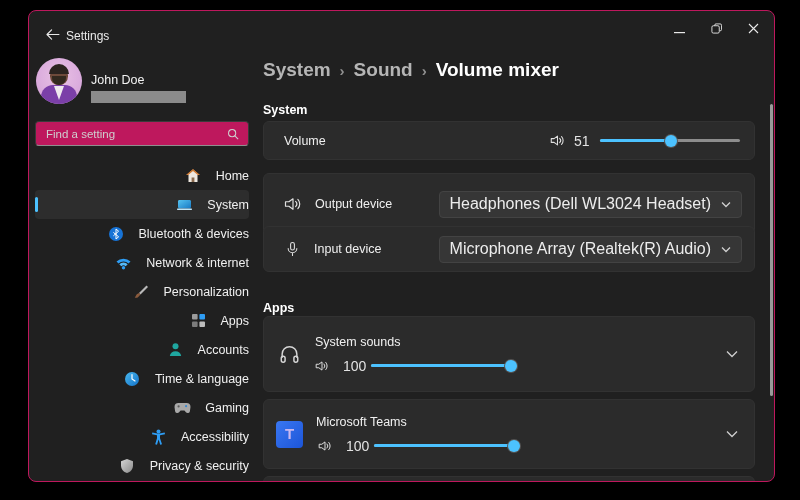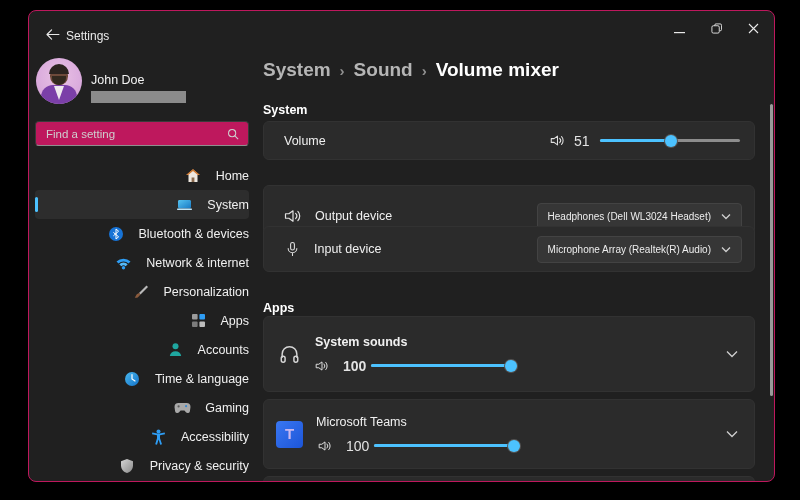--- a/index.html
+++ b/index.html
@@ -63,21 +63,21 @@
   .slider { position:relative; width:140px; height:14px; }
   .slider .track { position:absolute; left:0; right:0; top:5.5px; height:3px; border-radius:2px; background:#8d8d8d; }
   .slider .fill { position:absolute; left:0; top:5.5px; height:3px; border-radius:2px;
     background:var(--accent); width:calc(var(--val) * 1%); }
   .slider .thumb { position:absolute; top:1px; left:calc(var(--val) * 1%);
     width:12px; height:12px; margin-left:-6px; border-radius:50%;
     background:var(--accent); box-shadow:0 0 0 1px #555; cursor:pointer; }
 
   .dropdown { height:27px; background:#363636; border:1px solid #434343; border-radius:4px;
     display:flex; align-items:center; padding:0 10px; cursor:pointer; }
-  .dropdown-value { font-size:10px; color:#ededed; margin-right:10px; }
+  .dropdown-value { font-size:16px; color:#ededed; margin-right:10px; }
 
   .val-num { font-size:14px; color:#e3e3e3; min-width:22px; text-align:left; }
 
   .app-icon-box { width:27px; height:27px; border-radius:4px;
     background:linear-gradient(135deg,#3a77f2,#1c55d8); position:relative; overflow:hidden; }
   .app-icon-box .t { position:absolute; left:0; top:4px; width:100%; text-align:center;
     color:#c9b8f0; font-size:15px; font-weight:700; }
 
   .scrollbar-thumb { position:absolute; left:741px; top:93px; width:3px; height:292px;
     background:#9a9a9a; border-radius:2px; cursor:pointer; }
@@ -297,21 +297,21 @@
       </span>
       <span class="val-num">51</span>
       <div class="slider" style="margin-left: 4px; --val: 51;">
         <div class="track"></div>
         <div class="fill"></div>
         <div class="thumb"></div>
       </div>
     </div>
   </div>
 
-  <div class="card" style="top:162px; height:62px;margin-top:12px;">
+  <div class="card" style="top:162px; height:62px;">
     <div class="row-flex" style="padding:0 12px 0 20px;">
       <span style="display:flex; margin-right:13px;">
         <svg width="18" height="16" viewBox="0 0 24 20">
             <path d="M2 7v6h4.5L12 17V3L6.5 7H2z" fill="none" stroke="#e0e0e0" stroke-width="1.6" stroke-linejoin="round"></path>
             <path d="M15.5 6.5a5 5 0 0 1 0 7" stroke="#e0e0e0" fill="none" stroke-width="1.6" stroke-linecap="round"></path>
             <path d="M18.5 3.8a9 9 0 0 1 0 12.4" stroke="#e0e0e0" fill="none" stroke-width="1.6" stroke-linecap="round"></path>
           </svg>
       </span>
       <span class="card-label">Output device</span>
       <span style="flex:1;"></span>
@@ -351,21 +351,21 @@
 
   <div class="card" style="top:305px; height:76px;">
     <div class="row-flex" style="padding:0 16px 0 14px;">
       <span style="display:flex; margin-right:14px;">
         <svg width="23" height="22" viewBox="0 0 24 24">
             <path d="M4 16v-4a8 8 0 0 1 16 0v4" stroke="#d6d6d6" fill="none" stroke-width="1.6"></path>
             <rect x="3" y="14.5" width="4.2" height="6.5" rx="2.1" stroke="#d6d6d6" fill="none" stroke-width="1.6"></rect>
             <rect x="16.8" y="14.5" width="4.2" height="6.5" rx="2.1" stroke="#d6d6d6" fill="none" stroke-width="1.6"></rect>
           </svg>
       </span>
-      <div style="flex:1; display:flex; flex-direction:column; justify-content:center; gap:9px;font-weight:bold;">
+      <div style="flex:1; display:flex; flex-direction:column; justify-content:center; gap:9px;">
         <span class="card-label">System sounds</span>
         <div style="display:flex; align-items:center;">
           <span style="display:flex; margin-right:14px;">
             <svg width="14" height="12" viewBox="0 0 24 20">
                 <path d="M2 7v6h4.5L12 17V3L6.5 7H2z" fill="none" stroke="#e0e0e0" stroke-width="1.7" stroke-linejoin="round"></path>
                 <path d="M15.5 6.5a5 5 0 0 1 0 7" stroke="#e0e0e0" fill="none" stroke-width="1.7" stroke-linecap="round"></path>
                 <path d="M18.5 3.8a9 9 0 0 1 0 12.4" stroke="#e0e0e0" fill="none" stroke-width="1.7" stroke-linecap="round"></path>
               </svg>
           </span>
           <span class="val-num" style="min-width:28px;">100</span>

